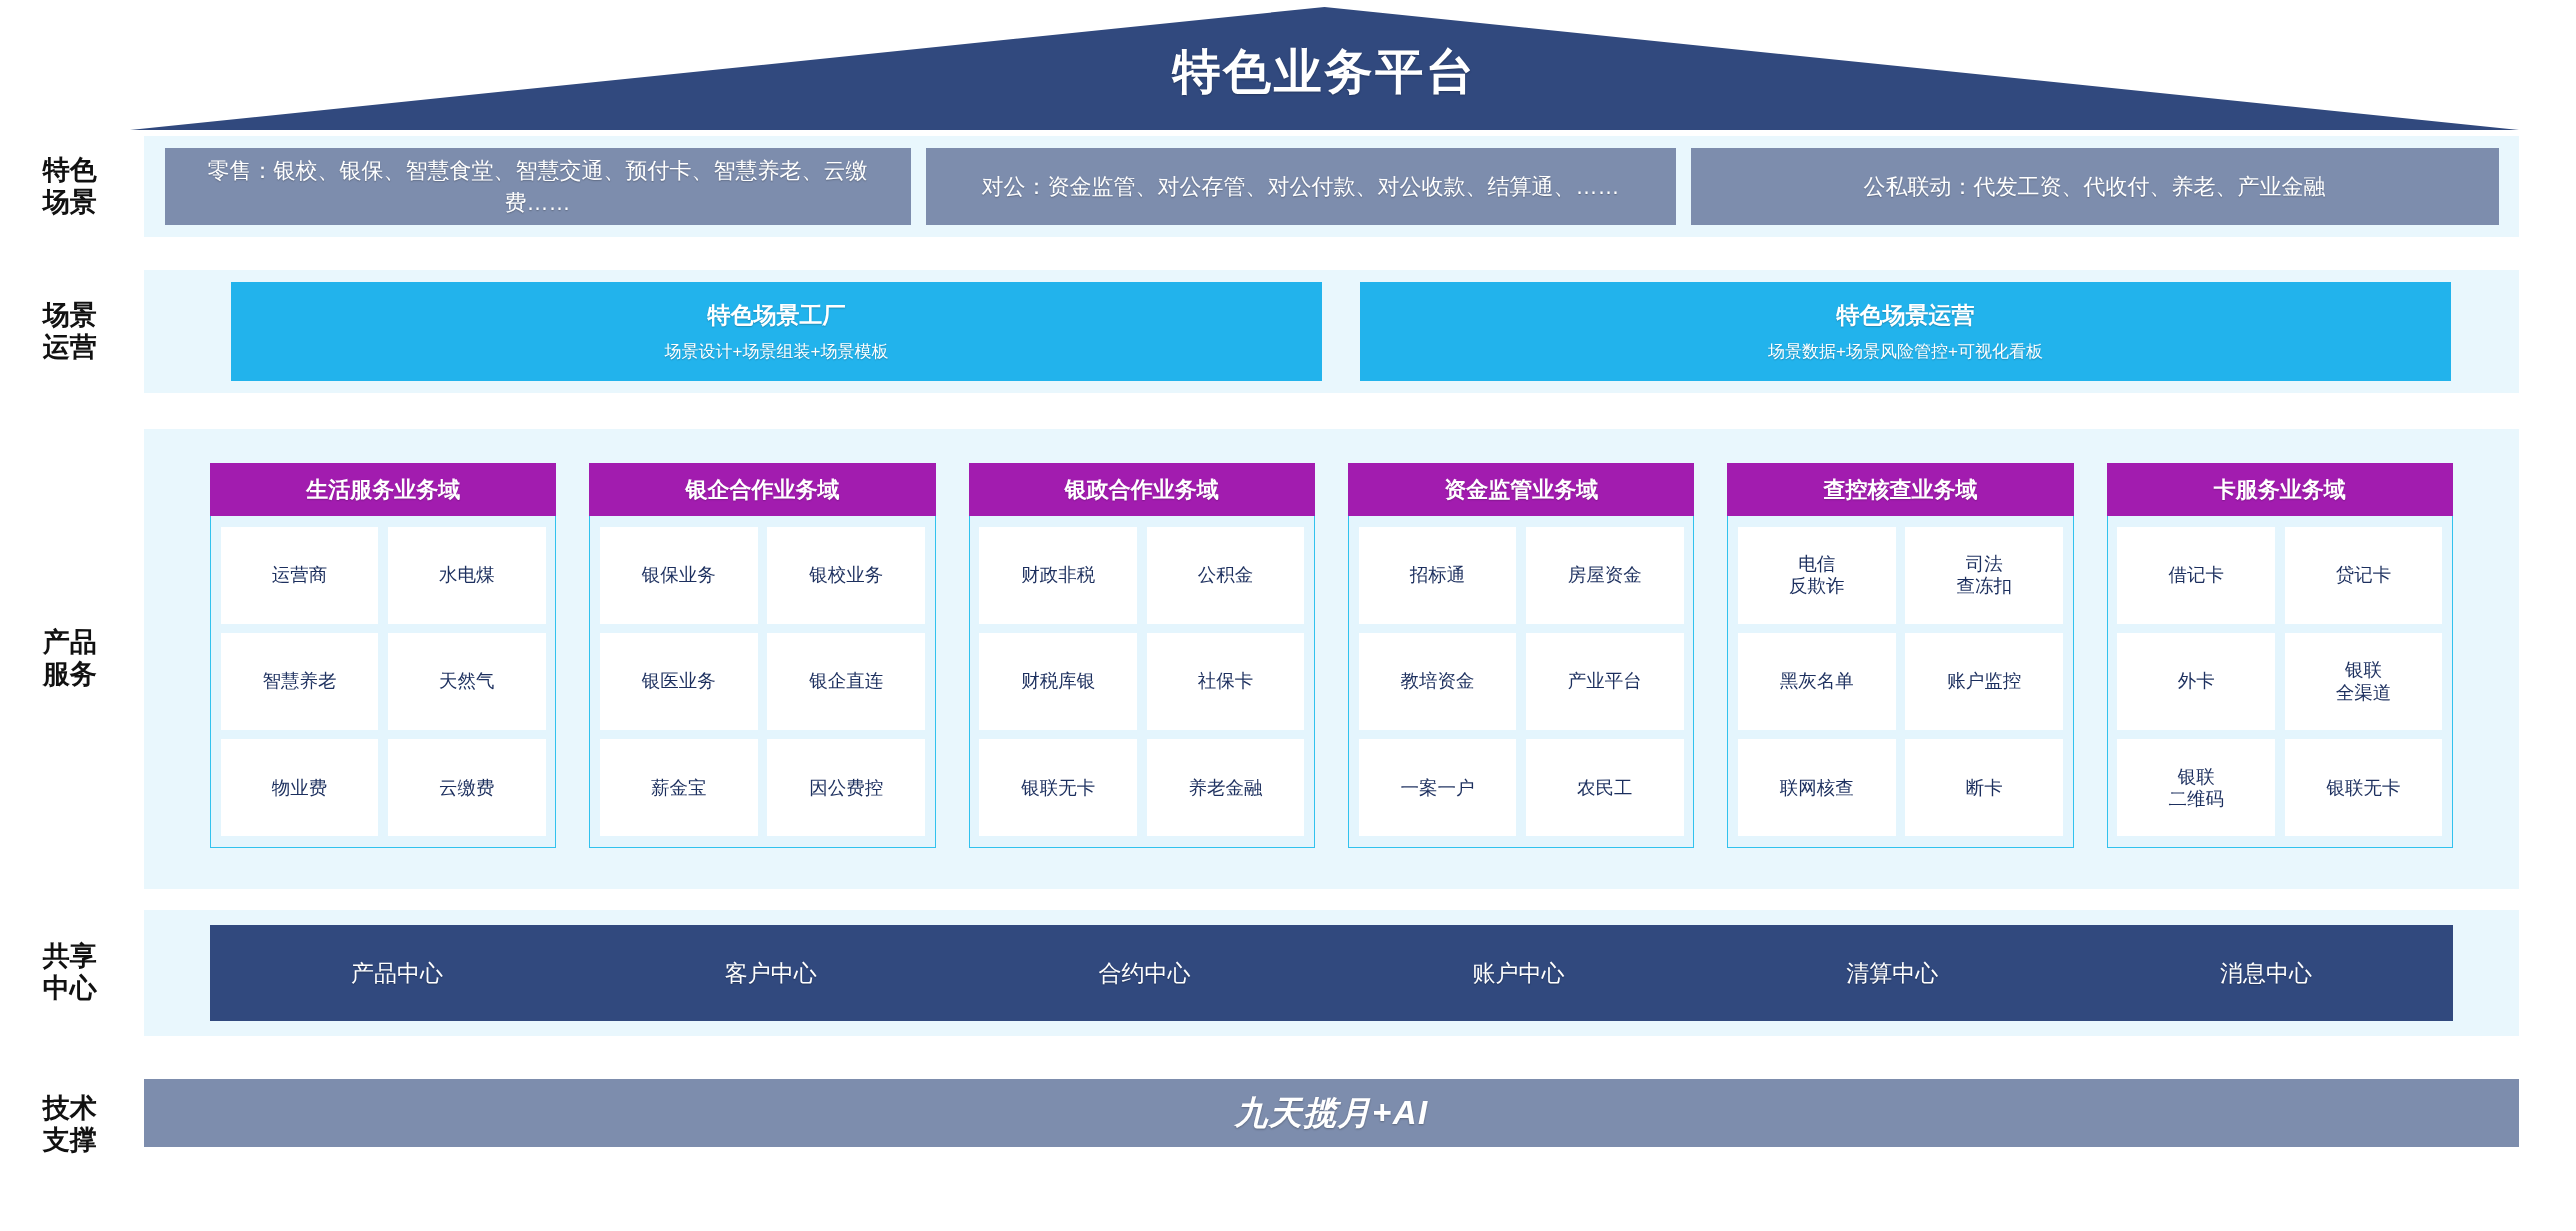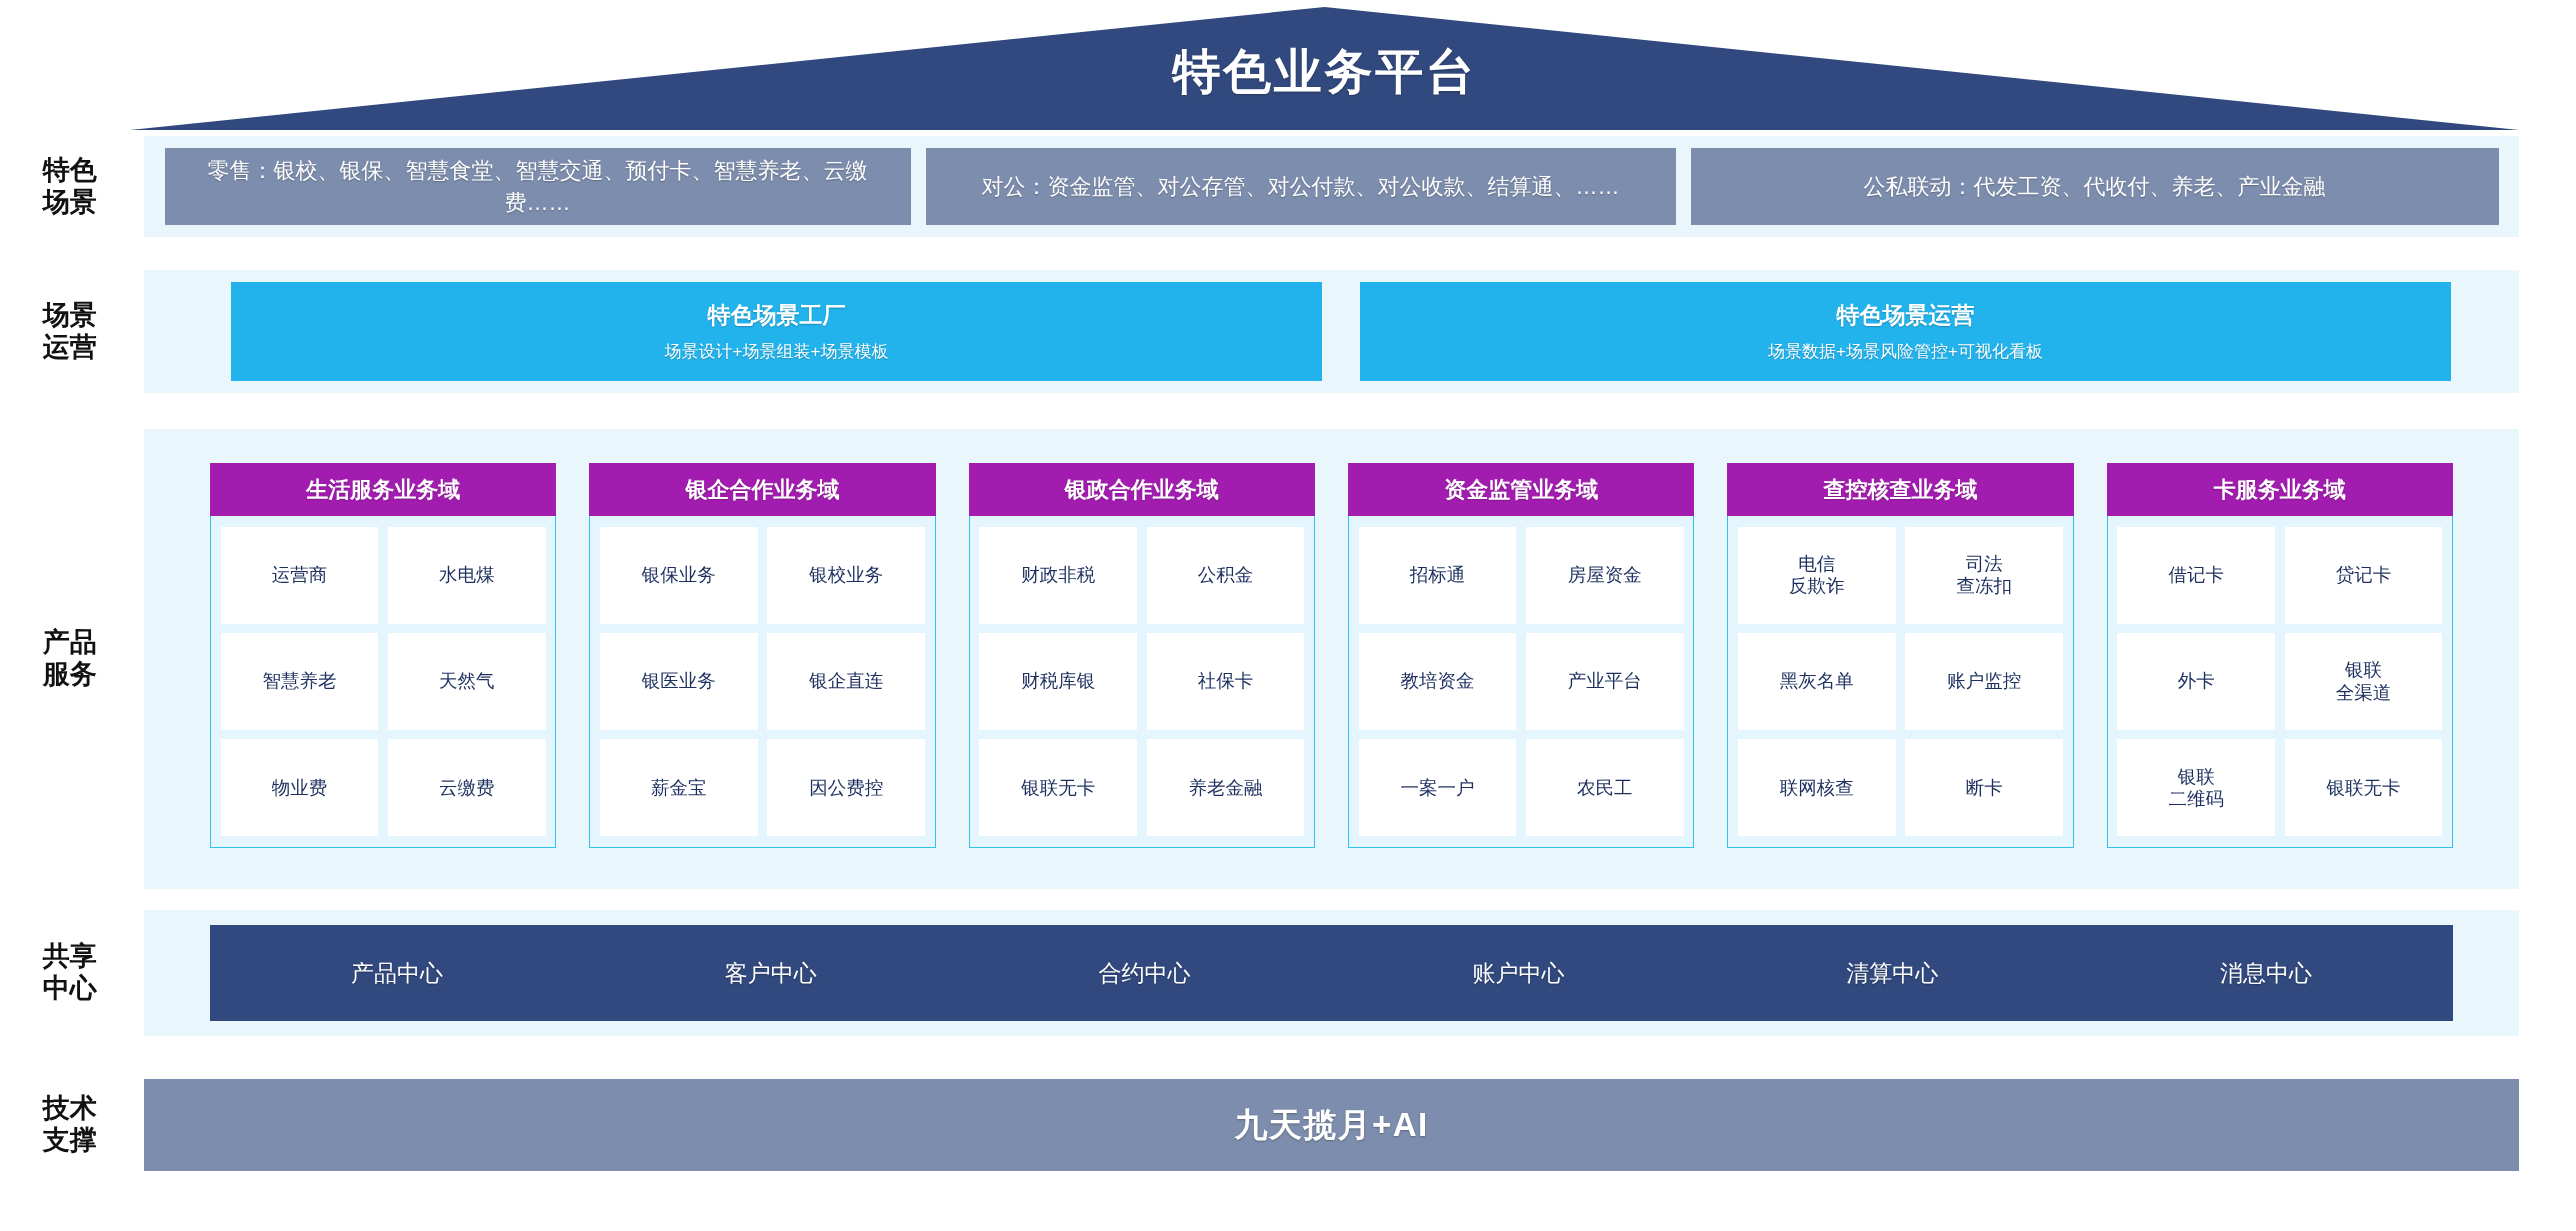--- a/index.html
+++ b/index.html
@@ -75,21 +75,21 @@
 
   
   #band-center{top:910px;height:126px;}
   .center-row{position:absolute;left:66px;top:15px;right:66px;bottom:15px;display:flex;}
   .center-box{
     flex:1;background:#31497e;color:#ffffff;display:flex;align-items:center;justify-content:center;
     font-size:23px;text-shadow:0 1.4px 1.4px rgba(0,0,0,.3);
   }
 
   
-  #band-tech{top:1079px;height:92px;background:transparent;}
+  #band-tech{top:1079px;height:68px;background:transparent;font-style:italic;}
   .tech-box{
     position:absolute;left:0;top:0;width:100%;height:100%;
     background:#7d8dad;color:#ffffff;display:flex;align-items:center;justify-content:center;
     font-size:33px;font-weight:bold;letter-spacing:1.4px;text-shadow:0 1.4px 2.1px rgba(0,0,0,.28);
   }
 </style>
 </head>
 <body>
 
 <div class="roof-wrap">

